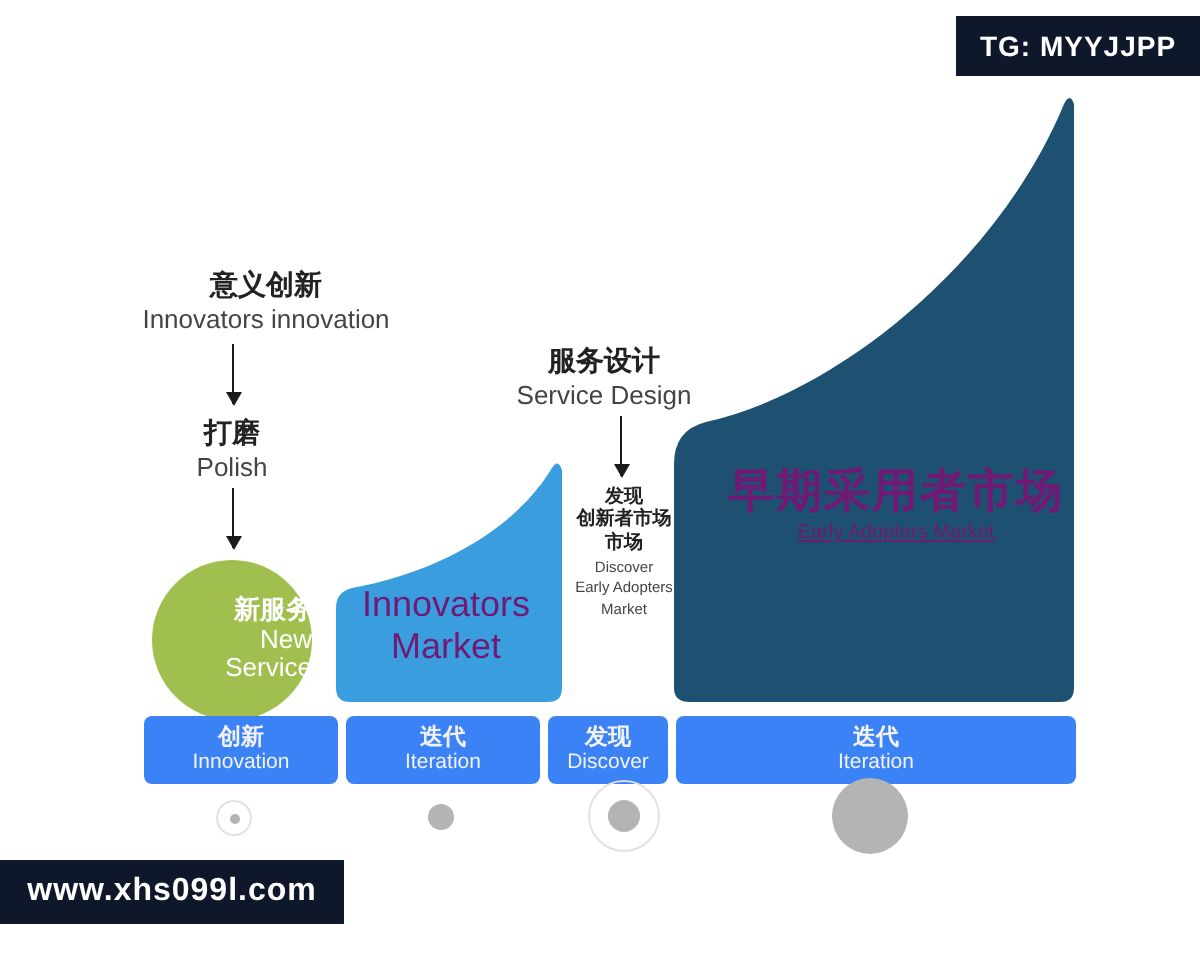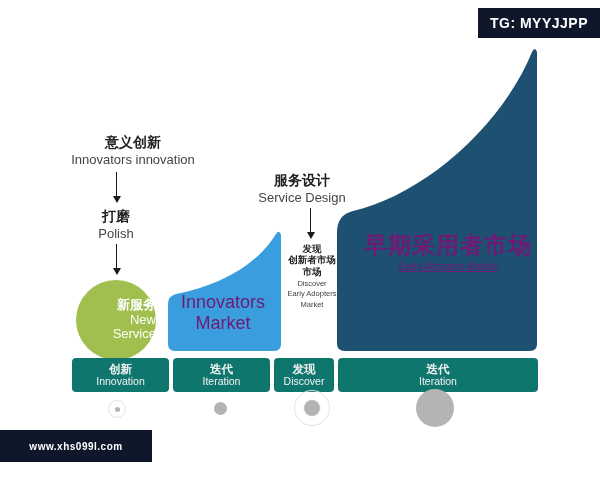--- a/index.html
+++ b/index.html
@@ -34,23 +34,23 @@
   #tg-badge {
     right: 0px;
     top: 8px;
     width: 122px;
     height: 30px;
     font-size: 14px;
   }
   #site-badge {
     left: 0px;
     bottom: 18px;
-    width: 152px;
+    width: 172px;
     height: 32px;
-    font-size: 10px;
+    font-size: 16px;
   }
 
   
   #curves {
     position: absolute;
     left: 0;
     top: 0;
     width: 600px;
     height: 480px;
   }
@@ -165,21 +165,21 @@
   
   #phases {
     position: absolute;
     left: 72px;
     top: 358px;
     height: 34px;
     display: flex;
     gap: 4px;
   }
   .phase {
-    background: #0f766e;
+    background: #3b82f6;
     border-radius: 4px;
     color: #f2f2f2;
     display: flex;
     flex-direction: column;
     align-items: center;
     justify-content: center;
     line-height: 1.12;
     text-align: center;
   }
   .phase .cn { font-size: 11.5px; font-weight: bold; }

